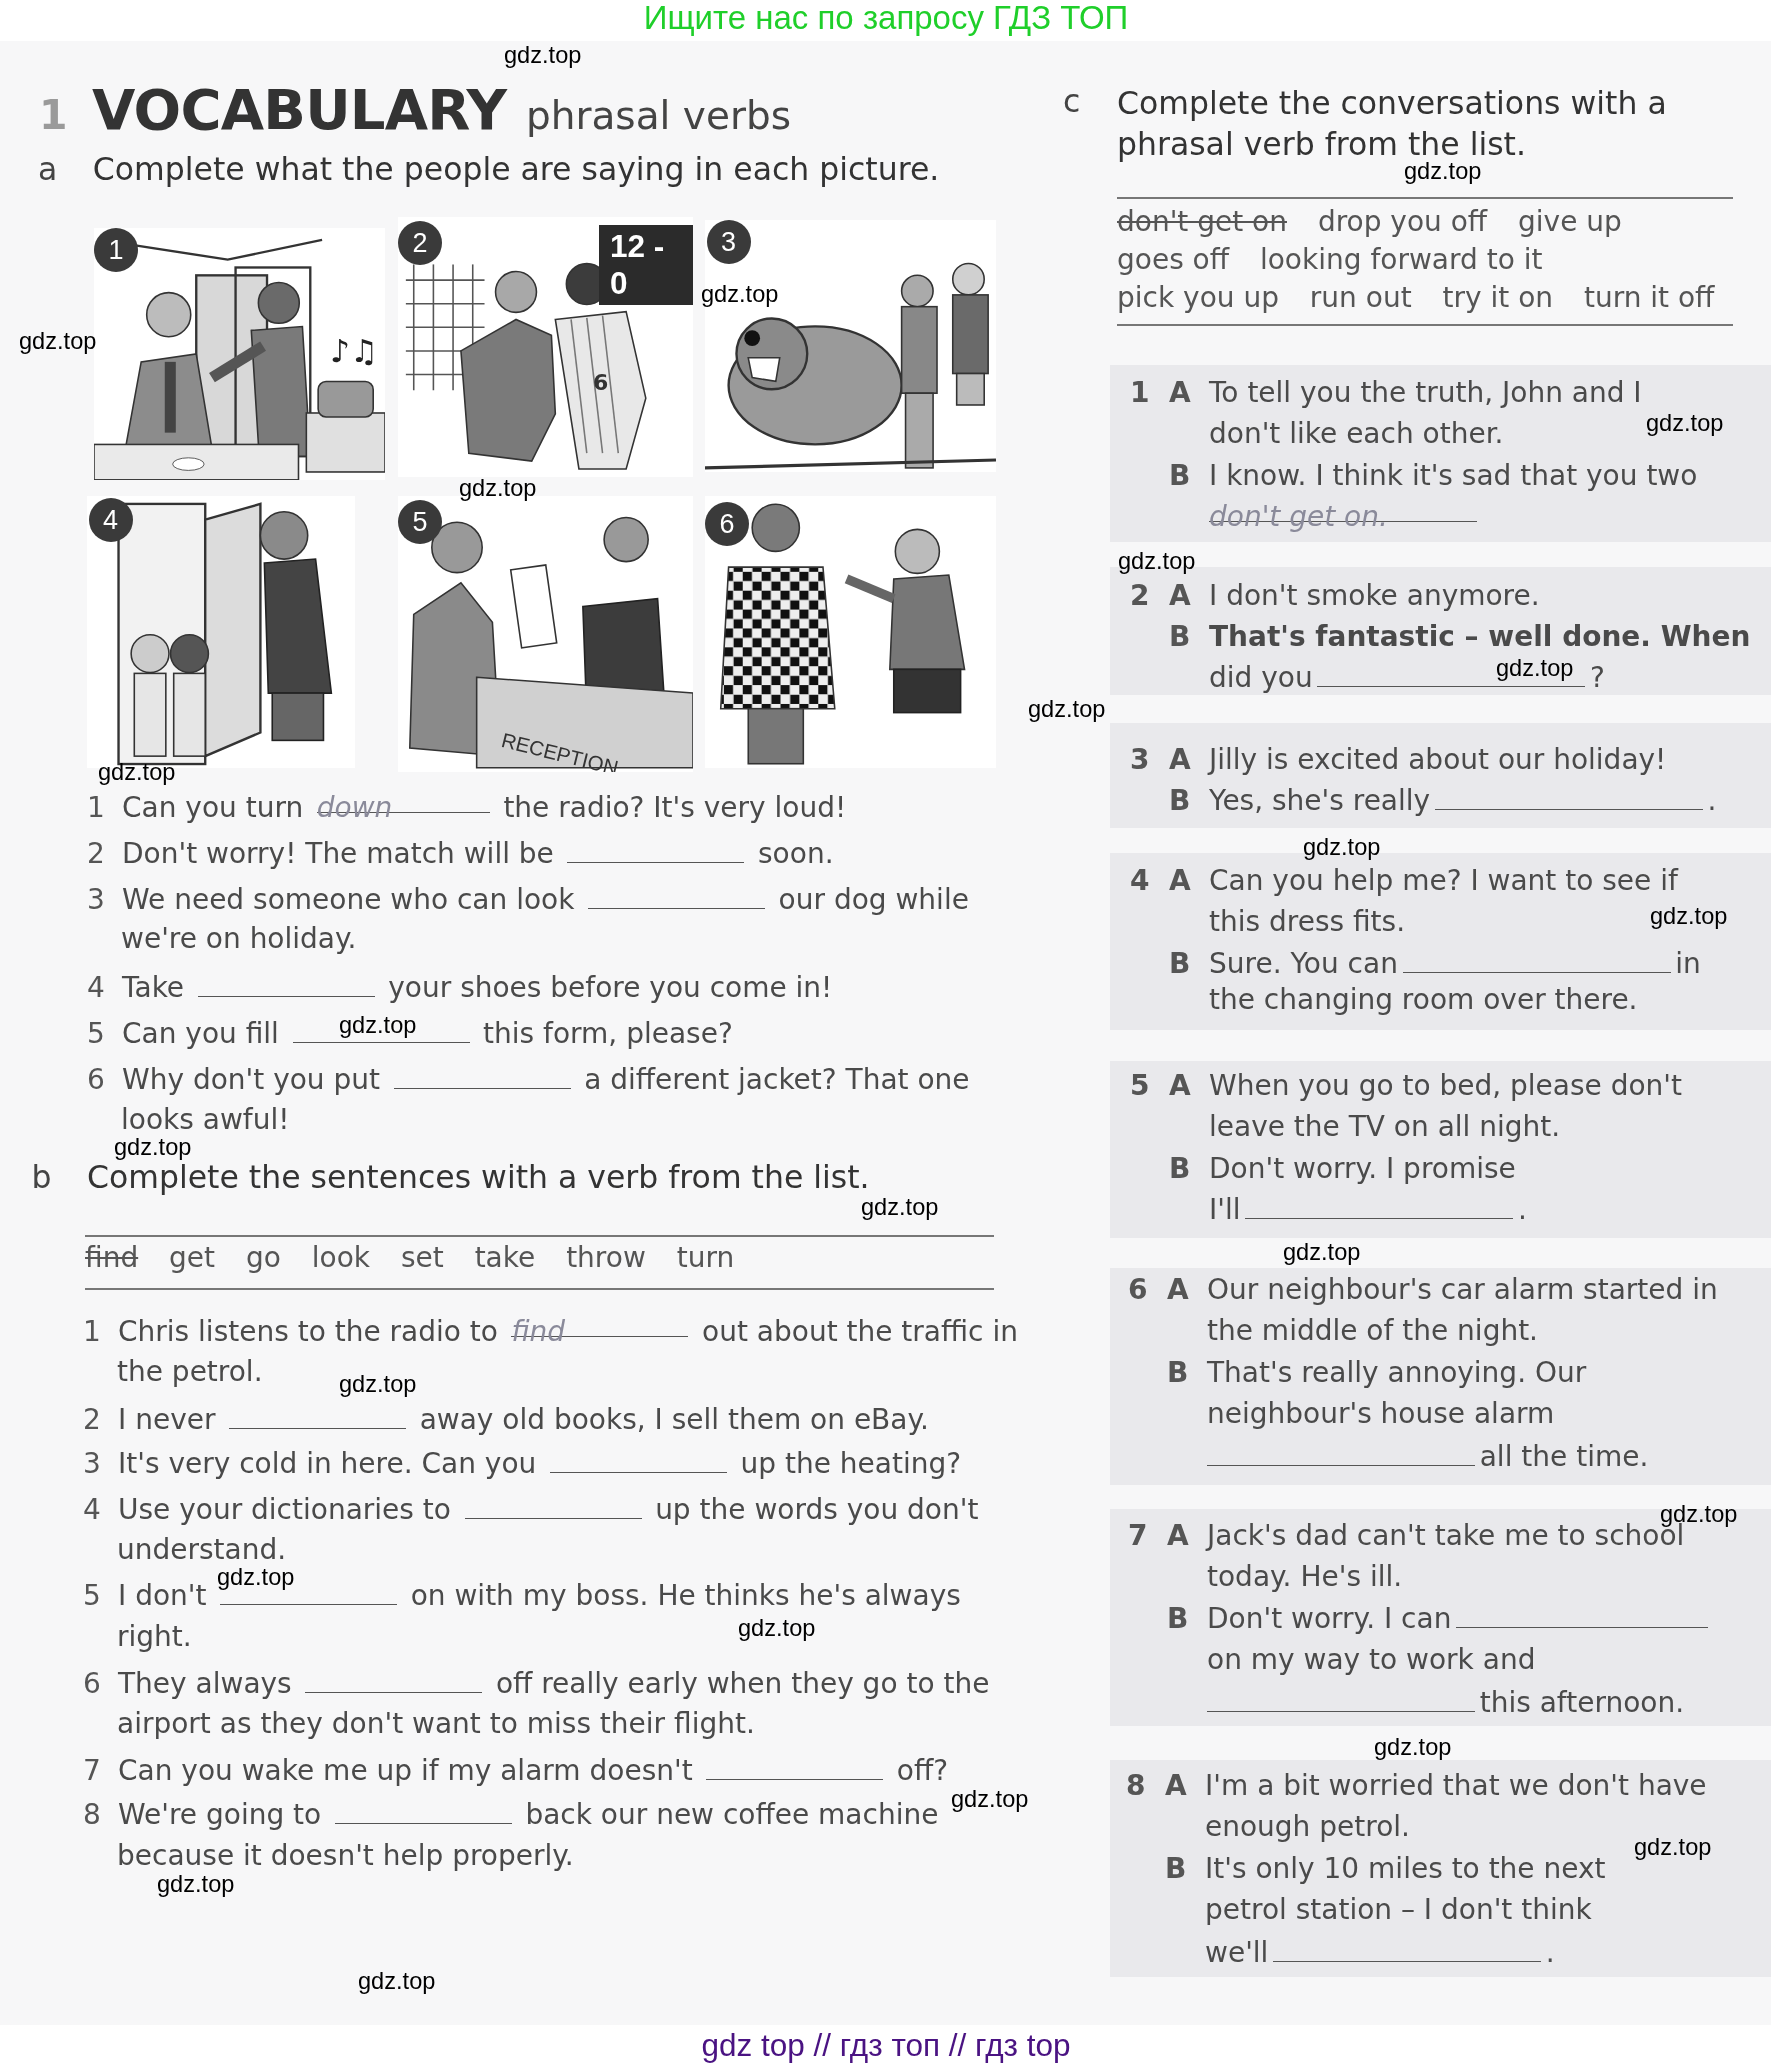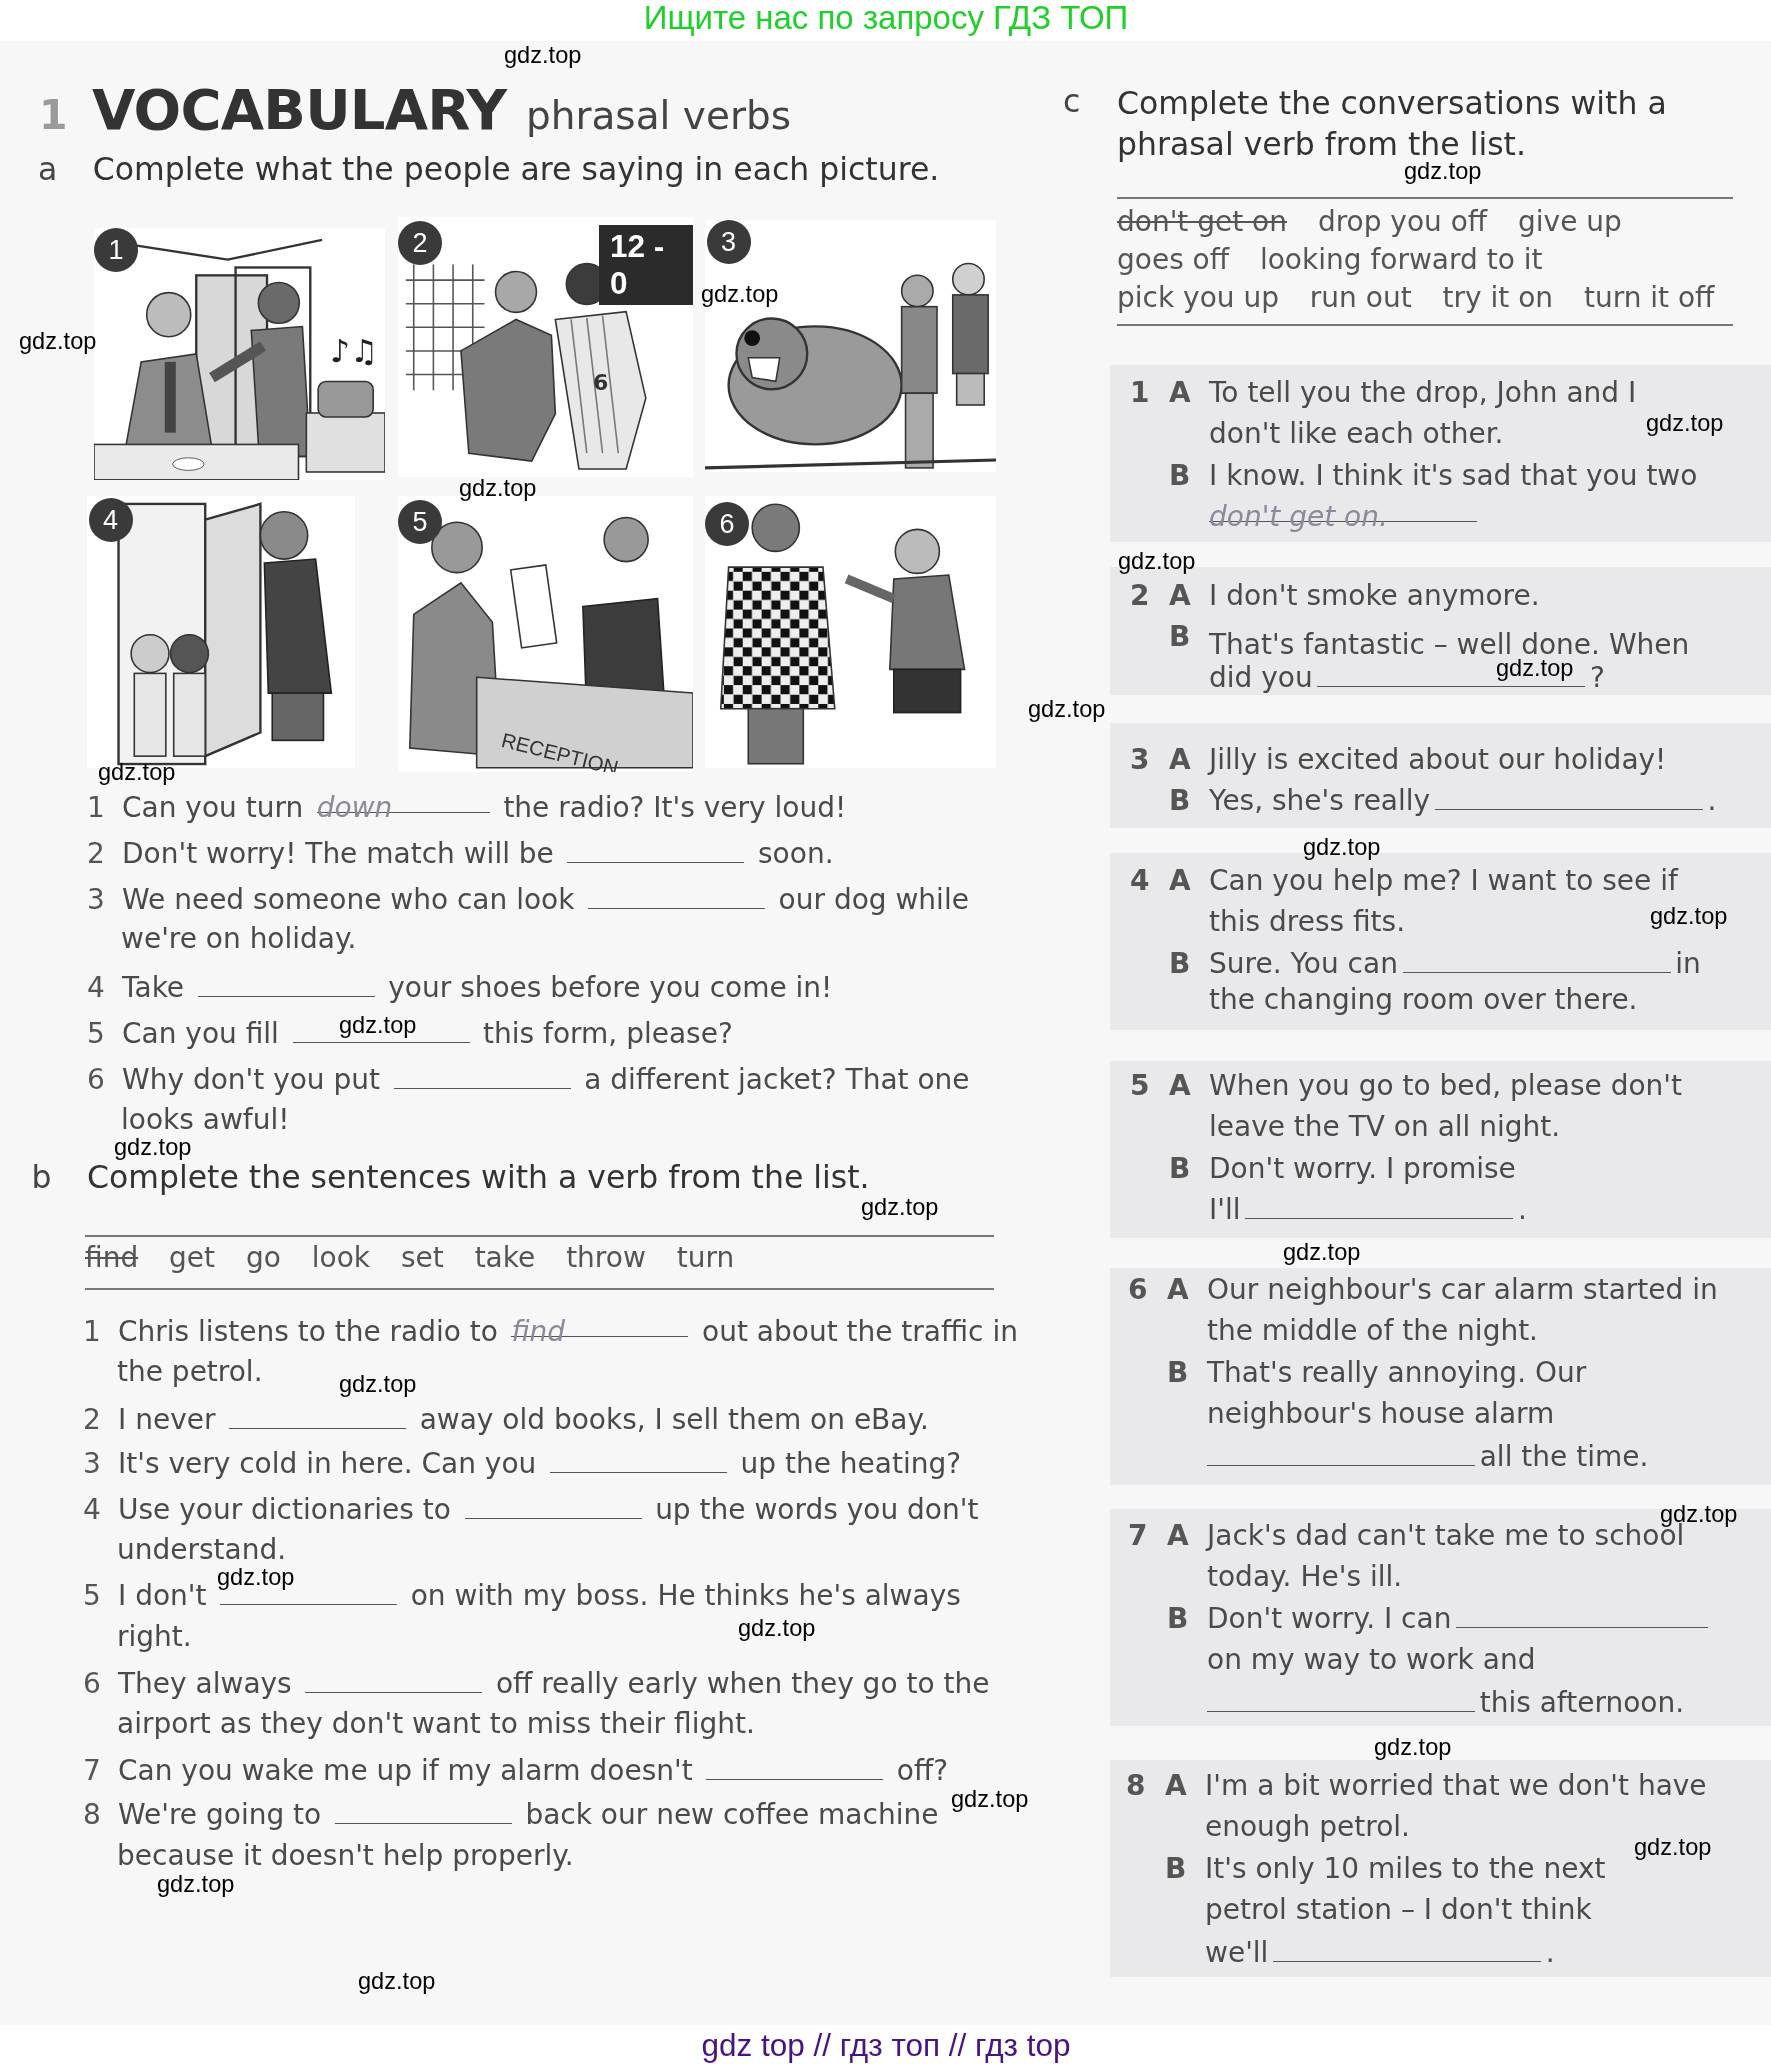--- a/index.html
+++ b/index.html
@@ -326,33 +326,33 @@
 <div class="box" style="top:723px; height:105px;"></div>
 <div class="box" style="top:853px; height:177px;"></div>
 <div class="box" style="top:1061px; height:177px;"></div>
 <div class="box" style="top:1268px; height:217px;"></div>
 <div class="box" style="top:1509px; height:217px;"></div>
 <div class="box" style="top:1760px; height:217px;"></div>
 
 <div class="conv" style="left:1130px; top:372px; width:630px; height:165px;">
   <span class="cn" style="top:0;">1</span>
   <span class="sp" style="top:0;">A</span>
-  <span class="tx" style="top:0;">To tell you the drop, John and I</span>
+  <span class="tx" style="top:0;">To tell you the truth, John and I</span>
   <span class="tx" style="top:41px;">don't like each other.</span>
   <span class="sp" style="top:83px;">B</span>
   <span class="tx" style="top:83px;">I know. I think it's sad that you two</span>
   <span class="tx" style="top:124px;"><span class="blank" style="width:268px; margin:0;"><span class="answer">don't get on.</span></span></span>
 </div>
 
 <div class="conv" style="left:1130px; top:575px; width:630px; height:126px;">
   <span class="cn" style="top:0;">2</span>
   <span class="sp" style="top:0;">A</span>
   <span class="tx" style="top:0;">I don't smoke anymore.</span>
   <span class="sp" style="top:41px;">B</span>
-  <span class="tx" style="top:49px;">That's fantastic – well done. When</span>
+  <span class="tx" style="top:41px;font-weight:bold;">That's fantastic – well done. When</span>
   <span class="tx" style="top:82px;text-align:right;"><span>did you</span><span class="blank" style="width:268px;"></span><span>?</span></span>
 </div>
 
 <div class="conv" style="left:1130px; top:739px; width:630px; height:87px;">
   <span class="cn" style="top:0;">3</span>
   <span class="sp" style="top:0;">A</span>
   <span class="tx" style="top:0;">Jilly is excited about our holiday!</span>
   <span class="sp" style="top:41px;">B</span>
   <span class="tx" style="top:41px;"><span>Yes, she's really</span><span class="blank" style="width:268px;"></span><span>.</span></span>
 </div>

